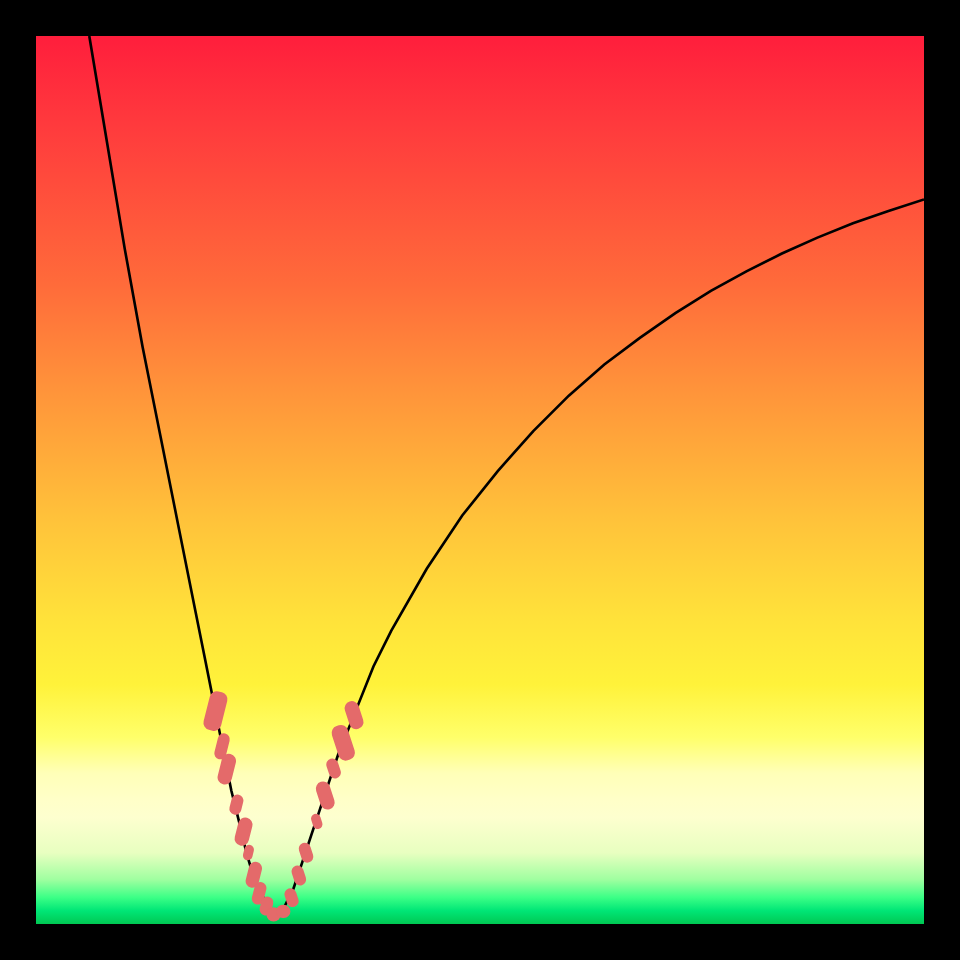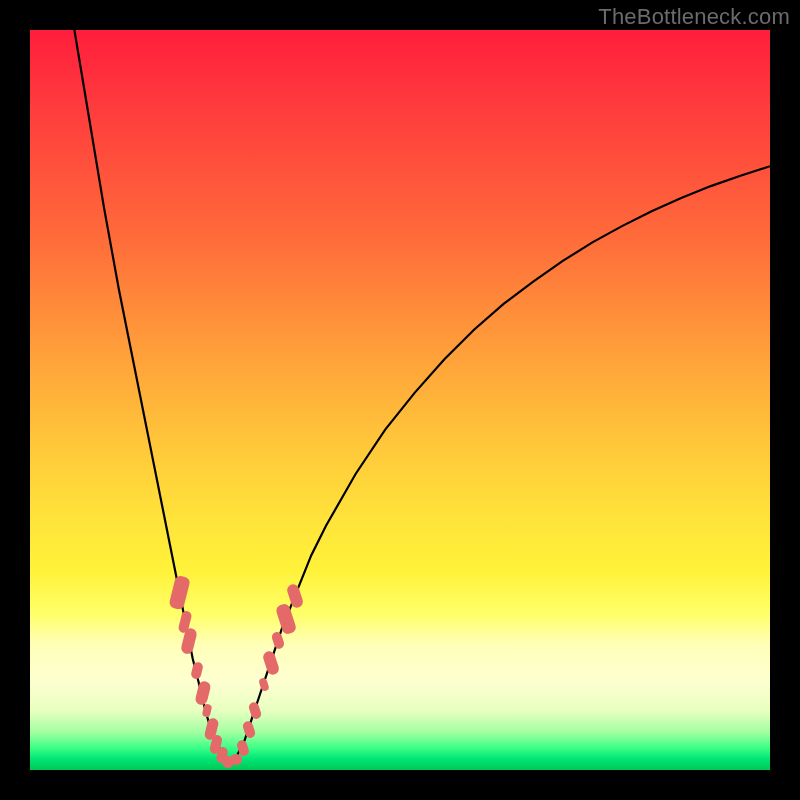--- a/index.html
+++ b/index.html
@@ -66,21 +66,20 @@
   .data-point {
     position: absolute;
     background: #e46a6a;
     border-radius: 6px;
   }
 </style>
 </head>
 <body>
 
 <div class="frame">
-  <div class="watermark">TheBottleneck.com</div>
   <div class="plot">
     <div class="grad"></div>
     <svg class="curve" viewBox="0 0 740 740" preserveAspectRatio="none">
       <path id="curve-left" fill="none" stroke="#000" stroke-width="2.2" d="M44.4 0.0 L59.2 88.8 L74.0 177.6 L88.8 259.0 L103.6 333.0 L118.4 407.0 L133.2 481.0 L140.6 518.0 L148.0 555.0 L155.4 592.0 L162.8 629.0 L170.2 658.6 L175.4 680.8 L179.8 695.6 L185.0 710.4 L189.4 717.8 L193.1 725.2 L197.6 730.4 L200.5 732.6"></path>
       <path id="curve-right" fill="none" stroke="#000" stroke-width="2.2" d="M200.5 732.6 L207.2 725.2 L214.6 710.4 L222.0 688.2 L229.4 666.0 L236.8 643.8 L244.2 621.6 L251.6 599.4 L266.4 562.4 L281.2 525.4 L296.0 495.8 L325.6 444.0 L355.2 399.6 L384.8 362.6 L414.4 329.3 L444.0 299.7 L473.6 273.8 L503.2 251.6 L532.8 230.9 L562.4 212.4 L592.0 196.1 L621.6 181.3 L651.2 168.0 L680.8 156.1 L710.4 145.8 L740.0 136.2"></path>
     </svg>
     <div id="points-layer">
         <div class="data-point" style="left: 142.1px; top: 545.8px; width: 14.8px; height: 33.3px; transform: rotate(14deg);"></div>
         <div class="data-point" style="left: 149.5px; top: 580.9px; width: 10.4px; height: 22.2px; transform: rotate(14deg);"></div>
         <div class="data-point" style="left: 153.2px; top: 597.5px; width: 11.8px; height: 25.9px; transform: rotate(14deg);"></div>

